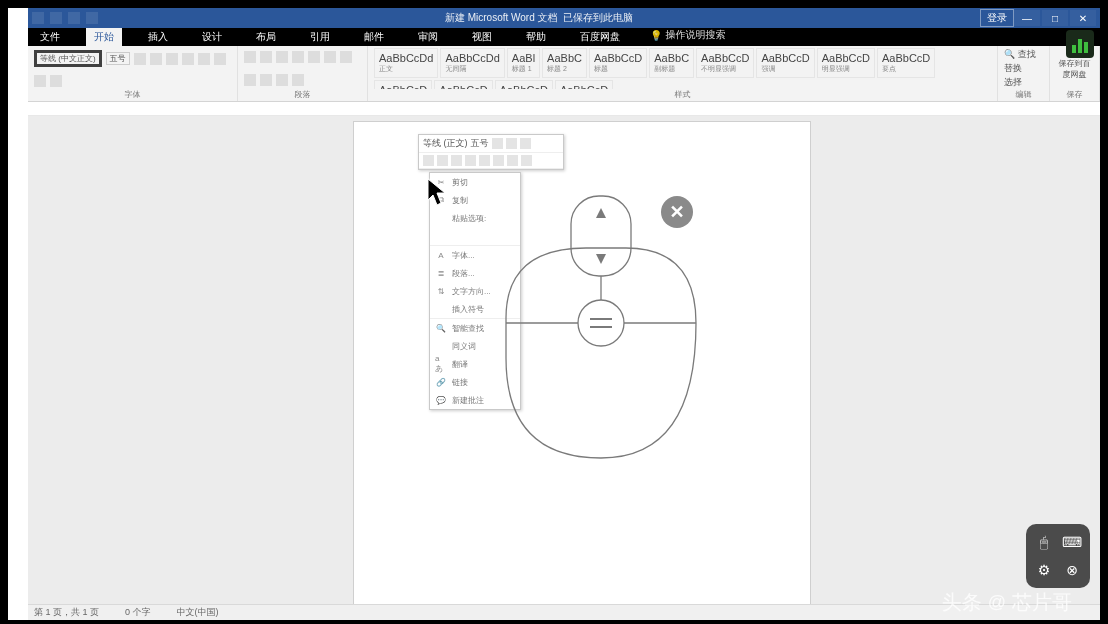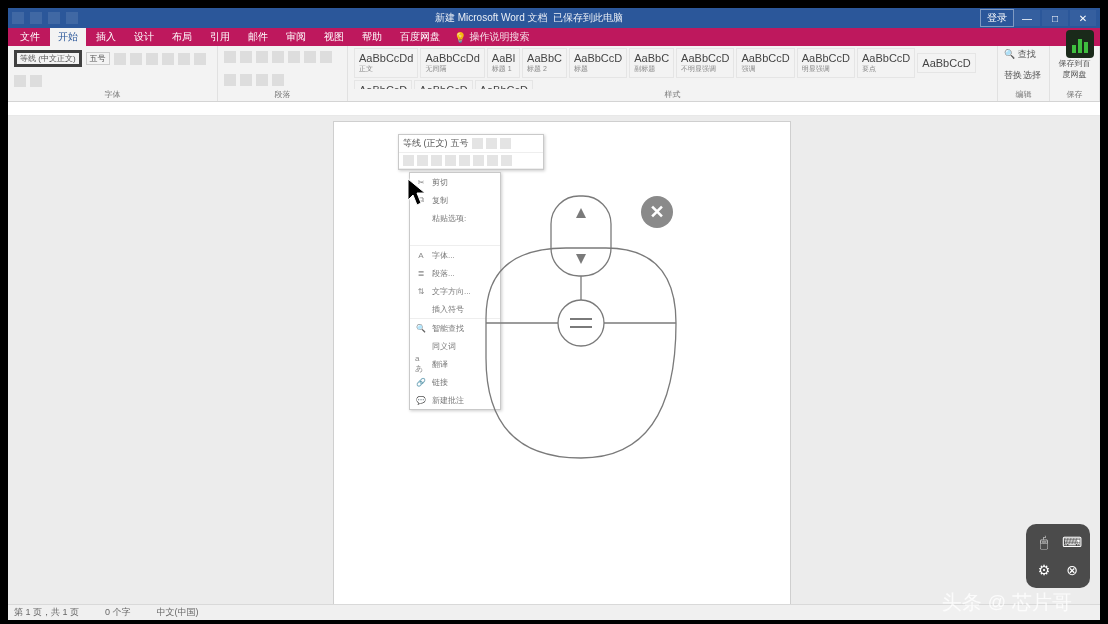--- a/index.html
+++ b/index.html
@@ -1,24 +1,24 @@
 <!DOCTYPE html>
 <html><head>
 <meta charset="utf-8">
 <style>
   * { margin: 0; padding: 0; box-sizing: border-box; font-family: "Microsoft YaHei", sans-serif; }
   body { width: 1108px; height: 624px; background: #000; overflow: hidden; position: relative; }
-  .app-window { position: absolute; top: 8px; left: 8px; right: 8px; bottom: 4px; background: #fff; display: flex; flex-direction: column; }
+  .app-window { position: absolute; top: 8px; left: 8px; right: 8px; bottom: 4px; background: #fff; display: flex; flex-direction: column; padding-left: 20px; }
   .title-bar { height: 20px; background: #2b579a; color: #fff; font-size: 10px; display: flex; align-items: center; padding: 0 4px; }
   .qat { display: flex; gap: 6px; align-items: center; }
   .qat span { width: 12px; height: 12px; display: inline-block; background: rgba(255,255,255,.1); }
   .title-text { flex: 1; text-align: center; opacity: .9; }
   .window-controls { display: flex; gap: 2px; }
   .wc-btn { width: 26px; height: 16px; background: rgba(255,255,255,.05); display: flex; align-items: center; justify-content: center; font-size: 10px; }
-  .menu-bar { height: 18px; background: #be185d; color: #fff; font-size: 10px; display: flex; align-items: center; padding: 0 4px; gap: 2px; }
+  .menu-bar { height: 18px; background: #000000; color: #fff; font-size: 10px; display: flex; align-items: flex-start; padding: 0 4px; gap: 18px; }
   .tab { padding: 2px 8px; cursor: pointer; }
   .tab.active { background: #f3f3f3; color: #2b579a; }
   .tell-me { margin-left: 4px; opacity: .85; display: flex; align-items: center; gap: 3px; }
   .ribbon { height: 56px; background: #f3f3f3; border-bottom: 1px solid #d4d4d4; display: flex; font-size: 9px; color: #555; }
   .rgroup { border-right: 1px solid #e1e1e1; padding: 2px 6px 0; display: flex; flex-direction: column; }
   .rgroup-body { flex: 1; display: flex; align-items: center; gap: 4px; flex-wrap: wrap; }
   .rgroup-label { text-align: center; font-size: 8px; color: #777; padding-bottom: 1px; }
   .ico { width: 12px; height: 12px; background: #ddd; display: inline-block; }
   .styles-gallery { display: flex; gap: 2px; overflow: hidden; }
   .style-item { border: 1px solid #e5e5e5; padding: 3px 4px; font-size: 9px; color: #444; white-space: nowrap; text-align: left; }
@@ -169,21 +169,21 @@
           <div class="style-item">
             <div class="s1">AaBbCcD</div>
           </div>
           <div class="style-item">
             <div class="s1">AaBbCcD</div>
           </div>
         </div>
       <div class="rgroup-label">样式</div>
     </div>
     <div class="rgroup" style="width:52px">
-      <div class="rgroup-body" style="flex-direction:row;align-items:flex-start;gap:1px">
+      <div class="rgroup-body" style="flex-direction:column;align-items:flex-start;gap:1px">
         <div>🔍 <span>查找</span></div>
         <div>替换</div>
         <div>选择</div>
       </div>
       <div class="rgroup-label">编辑</div>
     </div>
     <div class="rgroup" style="width:50px">
       <div class="rgroup-body" style="font-size:8px;text-align:center">保存到百度网盘</div>
       <div class="rgroup-label">保存</div>
     </div>

